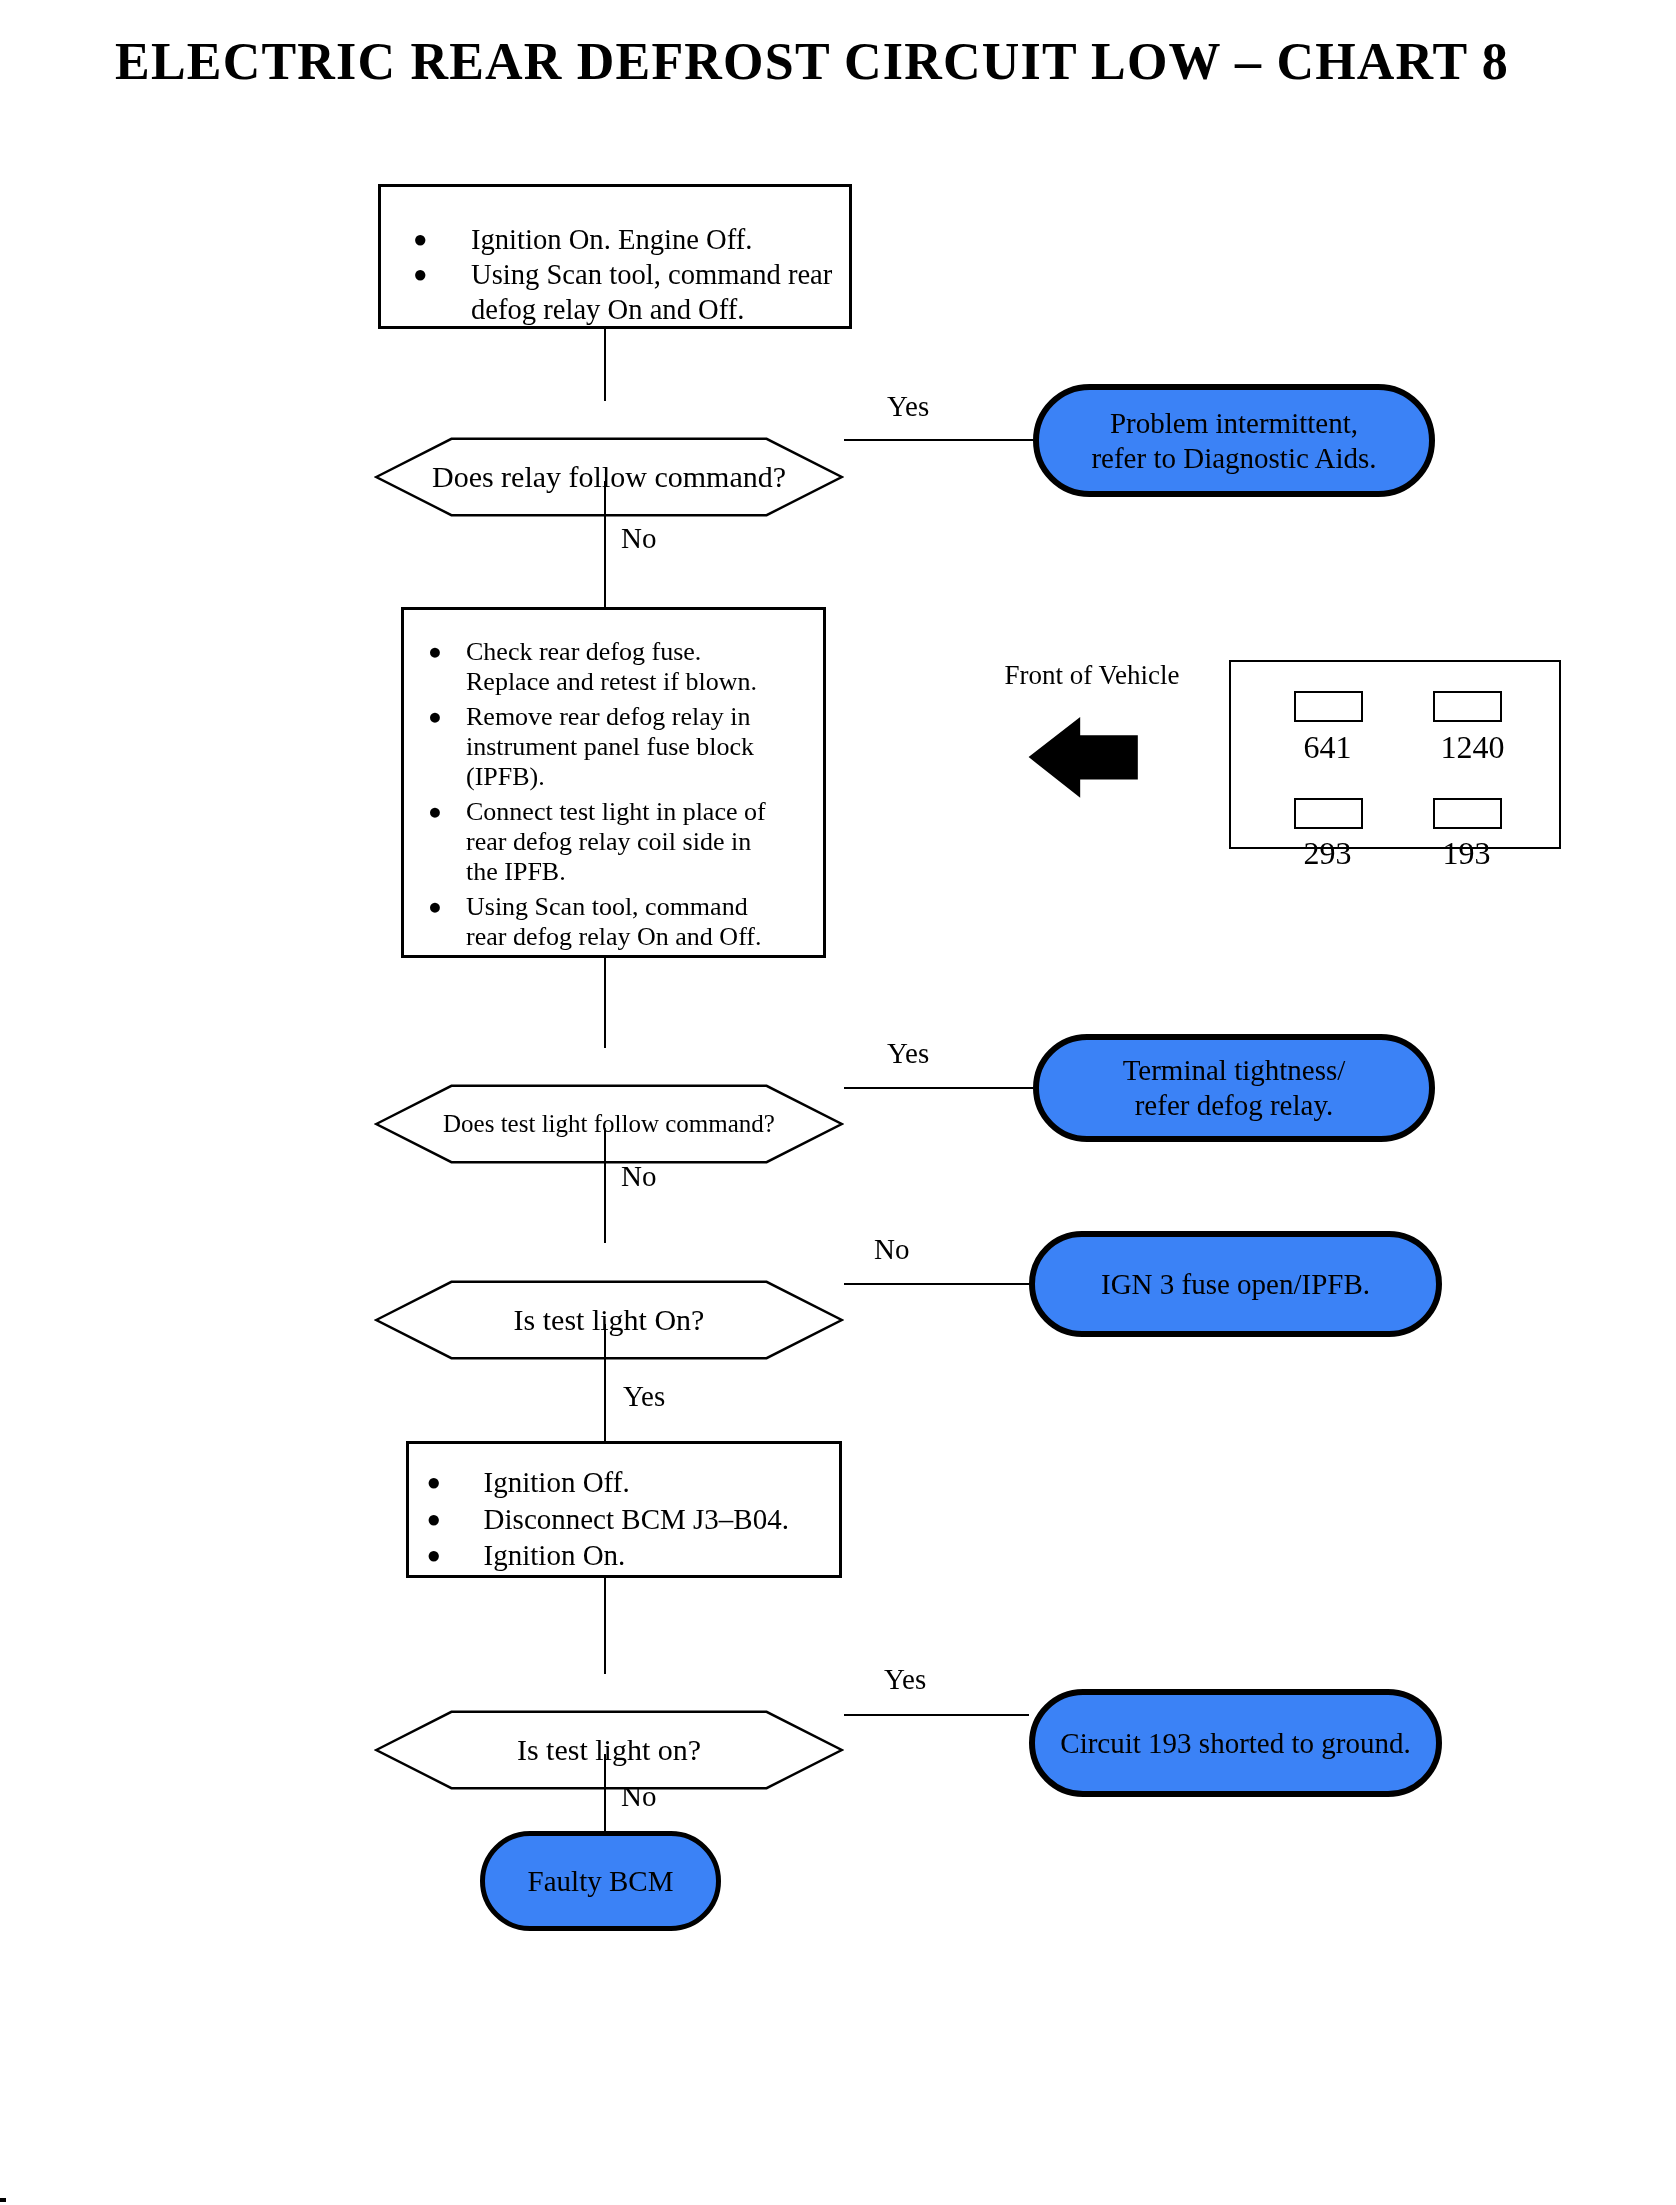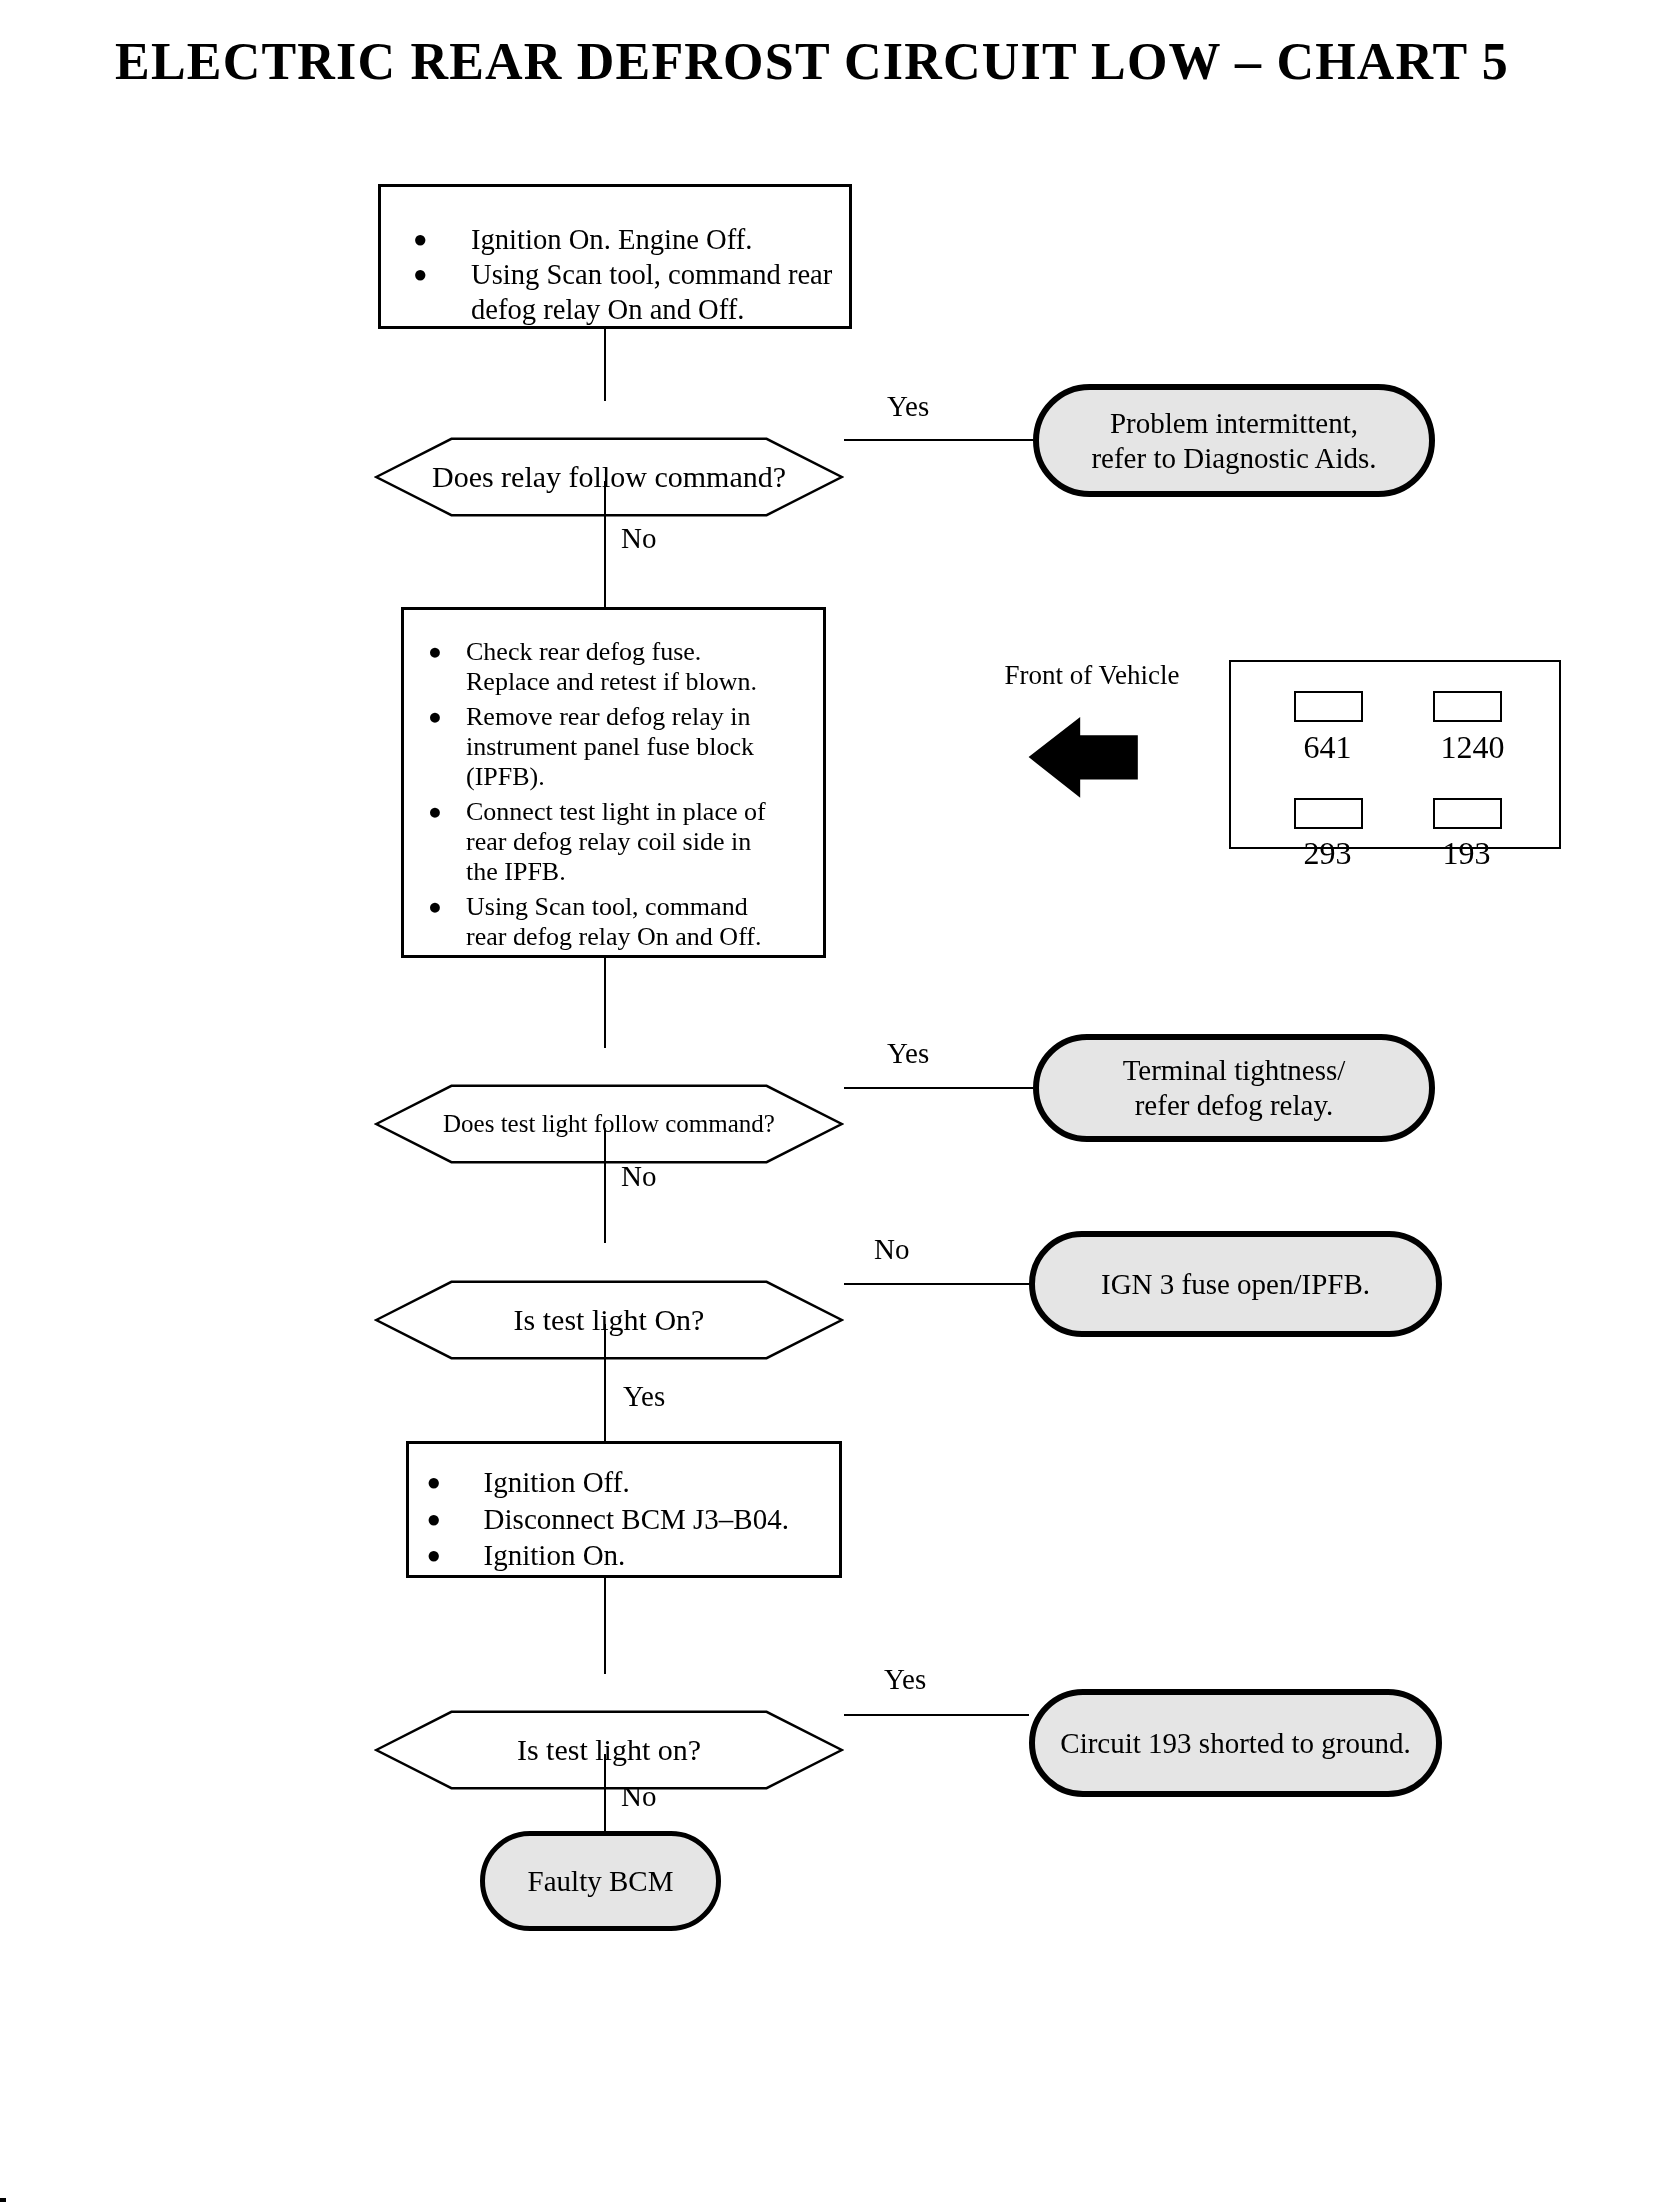--- a/index.html
+++ b/index.html
@@ -48,21 +48,21 @@
   .hex .q {
     position: absolute; inset: 0;
     display: flex; align-items: center; justify-content: center;
     font-size: 30px;
   }
 
   
   .oval {
     border: 6.7px solid #000;
     border-radius: 58px;
-    background: #e5e5e5;
+    background: #3b82f6;
     display: flex; align-items: center; justify-content: center;
     text-align: center;
     font-size: 29px;
     line-height: 35px;
     white-space: pre-line;
   }
   .oval-small { border-width: 5.5px; border-radius: 50px; }
 
   
   .vline { width: 2.4px; background: #000; }
@@ -77,21 +77,21 @@
 
   .front-label { font-size: 27px; text-align: center; white-space: nowrap; }
 
   .artifact { background: #000; }
 </style>
 </head>
 <body>
 
 <div id="canvas">
 
-  <div class="abs page-title" style="left:115px; top:32px;">ELECTRIC REAR DEFROST CIRCUIT LOW – CHART 5</div>
+  <div class="abs page-title" style="left:115px; top:32px;">ELECTRIC REAR DEFROST CIRCUIT LOW – CHART 8</div>
 
   <div class="abs pbox boxa" style="left:378px; top:184px; width:474px; height:145px;">
     <div class="bullet-item">
       <span class="bullet-dot">●</span>
       <span class="bullet-text">Ignition On. Engine Off.</span>
     </div>
     <div class="bullet-item">
       <span class="bullet-dot">●</span>
       <span class="bullet-text">Using Scan tool, command rear
 defog relay On and Off.</span>

